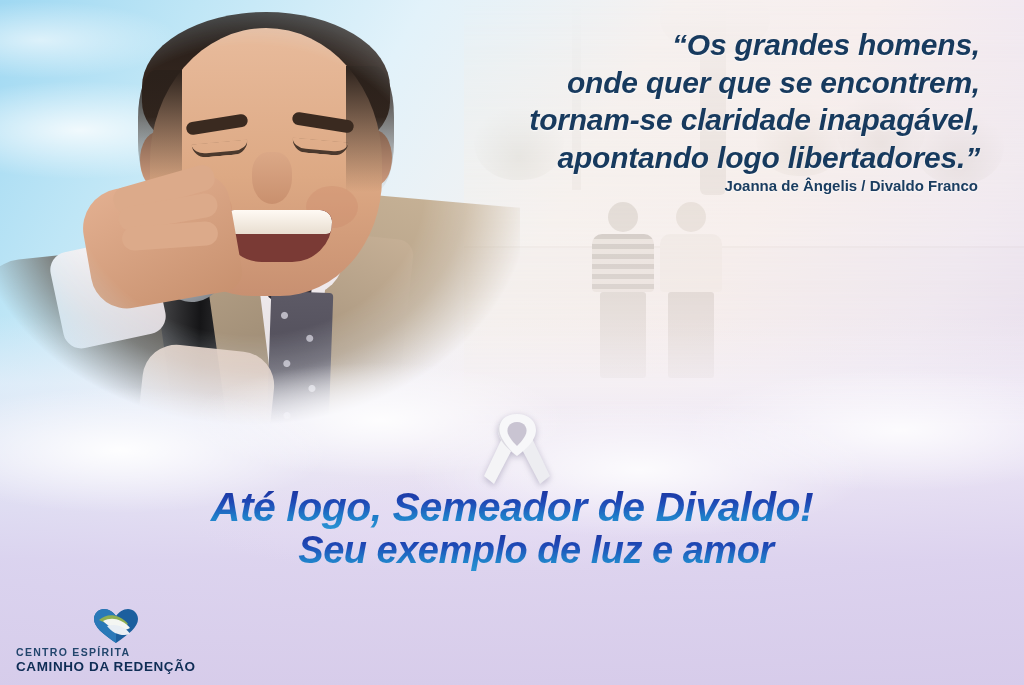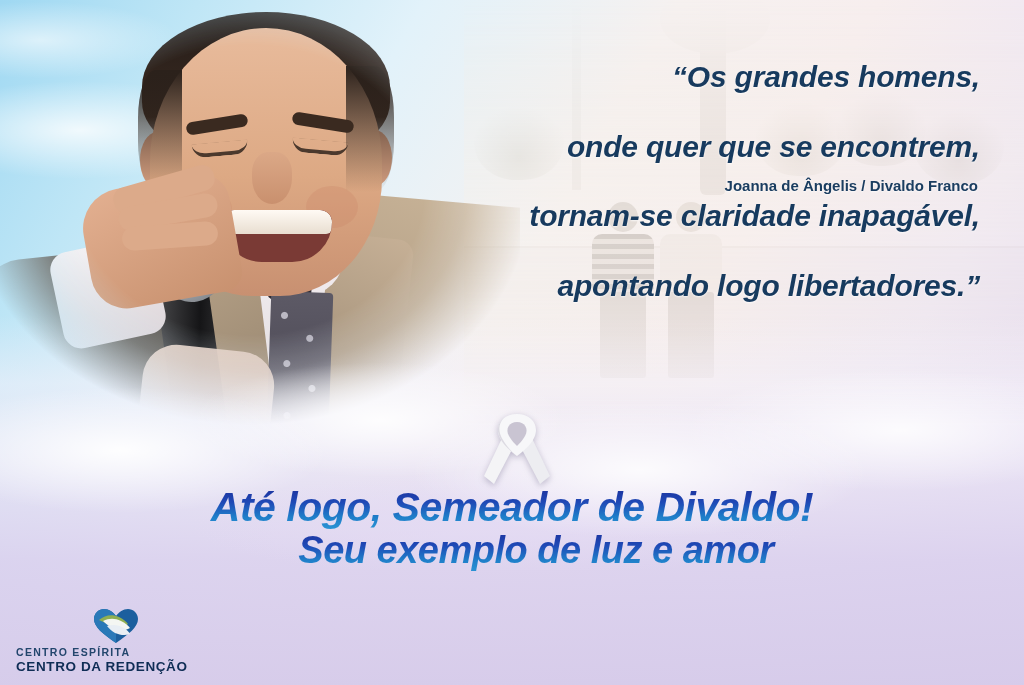--- a/index.html
+++ b/index.html
@@ -125,21 +125,21 @@
   .mic-body{left:168px;top:284px;width:52px;height:180px;background:linear-gradient(100deg,#4a4a4c,#151517 55%,#3c3c3e);border-radius:8px;transform:rotate(-8deg);}
   .hand2{left:140px;top:348px;width:132px;height:112px;background:linear-gradient(160deg,#e8d4c8,#cbb3a4);border-radius:34px;transform:rotate(6deg);opacity:.92;}
 
   
   .quote{
     position:absolute;right:44px;top:26px;width:560px;text-align:right;
     color:#173a5e;font-style:italic;font-weight:bold;
     font-size:30px;line-height:1.25;letter-spacing:-.2px;
     text-shadow:0 1px 2px rgba(255,255,255,.75);
   }
-  .quote .ln{display:block;white-space:nowrap;margin-top:32px;}
+  .quote .ln{display:block;white-space:nowrap;}
   .attrib{
     position:absolute;right:46px;top:177px;width:560px;text-align:right;
     color:#1b3d60;font-weight:bold;font-size:15px;
     text-shadow:0 1px 2px rgba(255,255,255,.8);
   }
 
   
   .ribbon{position:absolute;left:482px;top:410px;width:70px;height:78px;}
   .ribbon svg{display:block;filter:drop-shadow(0 2px 3px rgba(90,80,120,.35));}
 
@@ -261,17 +261,17 @@
     <div class="logo-mark">
       <svg width="46" height="36" viewBox="0 0 46 36" aria-hidden="true">
         <path d="M23 35 C10 26 1 19 1 11 C1 5 6 1 11 1 C16 1 20 4 23 8 C26 4 30 1 35 1 C40 1 45 5 45 11 C45 19 36 26 23 35 Z" fill="#1b5f9e"></path>
         <path d="M23 35 C10 26 1 19 1 11 C1 5 6 1 11 1 C16 1 20 4 23 8 L23 35 Z" fill="#2a79b8"></path>
         <path d="M6 12 C12 7 19 6 26 9 C30 11 33 13 35 16 C31 19 26 20 21 18 C15 16 10 14 6 12 Z" fill="#8fae52"></path>
         <path d="M10 13 C16 10 22 10 28 13 C32 15 35 17 37 20 C32 23 27 23 22 21 C17 19 13 16 10 13 Z" fill="#f4f6f2"></path>
         <path d="M14 18 C20 16 26 17 31 20 C34 22 36 24 37 26 C32 28 27 27 22 25 C18 23 16 20 14 18 Z" fill="#e8eef4"></path>
       </svg>
     </div>
     <div class="logo-t1">CENTRO ESPÍRITA</div>
-    <div class="logo-t2">CENTRO DA REDENÇÃO</div>
+    <div class="logo-t2">CAMINHO DA REDENÇÃO</div>
   </div>
 
 
 </div>
 
 </body></html>

